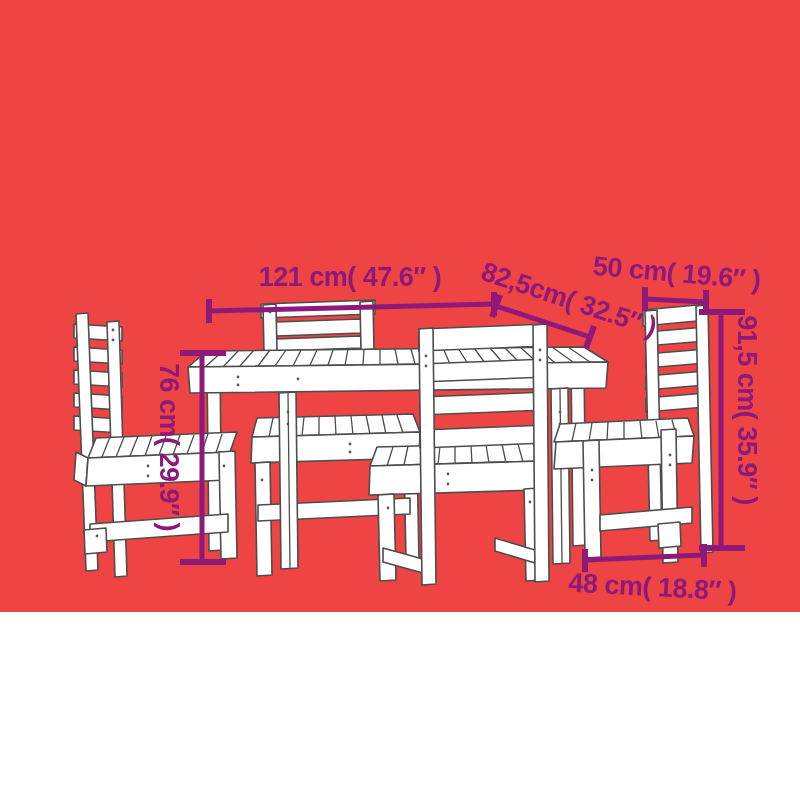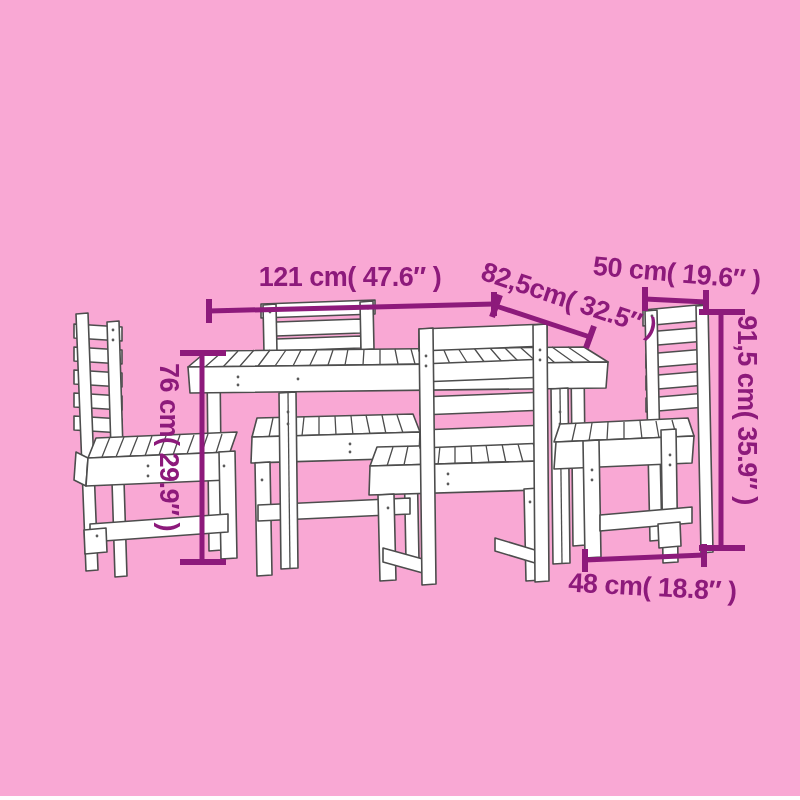--- a/index.html
+++ b/index.html
@@ -1,16 +1,16 @@
 <!DOCTYPE html>
 <html><head>
 <meta charset="utf-8">
 <style>
   html,body{margin:0;padding:0;background:#fff;width:800px;height:800px;overflow:hidden;}
-  .stage{position:relative;width:800px;height:796px;background:#f9a8d4;}
+  .stage{position:relative;width:800px;height:612px;background:#ef4444;}
   svg{position:absolute;left:0;top:0;}
   .wood{fill:#ffffff;stroke:#4d4d4d;stroke-width:1.6;stroke-linejoin:round;}
   .slatline{fill:none;stroke:#4d4d4d;stroke-width:1.3;}
   .screw{fill:#5a5a5a;stroke:none;}
   .dimline{fill:none;stroke:#8d1a7b;stroke-width:5;stroke-linecap:butt;}
   .dimcap{fill:none;stroke:#8d1a7b;stroke-width:6;stroke-linecap:butt;}
   .dim-label{
     fill:#8d1a7b;
     font-family:"Liberation Sans","DejaVu Sans",sans-serif;
     font-weight:bold;

